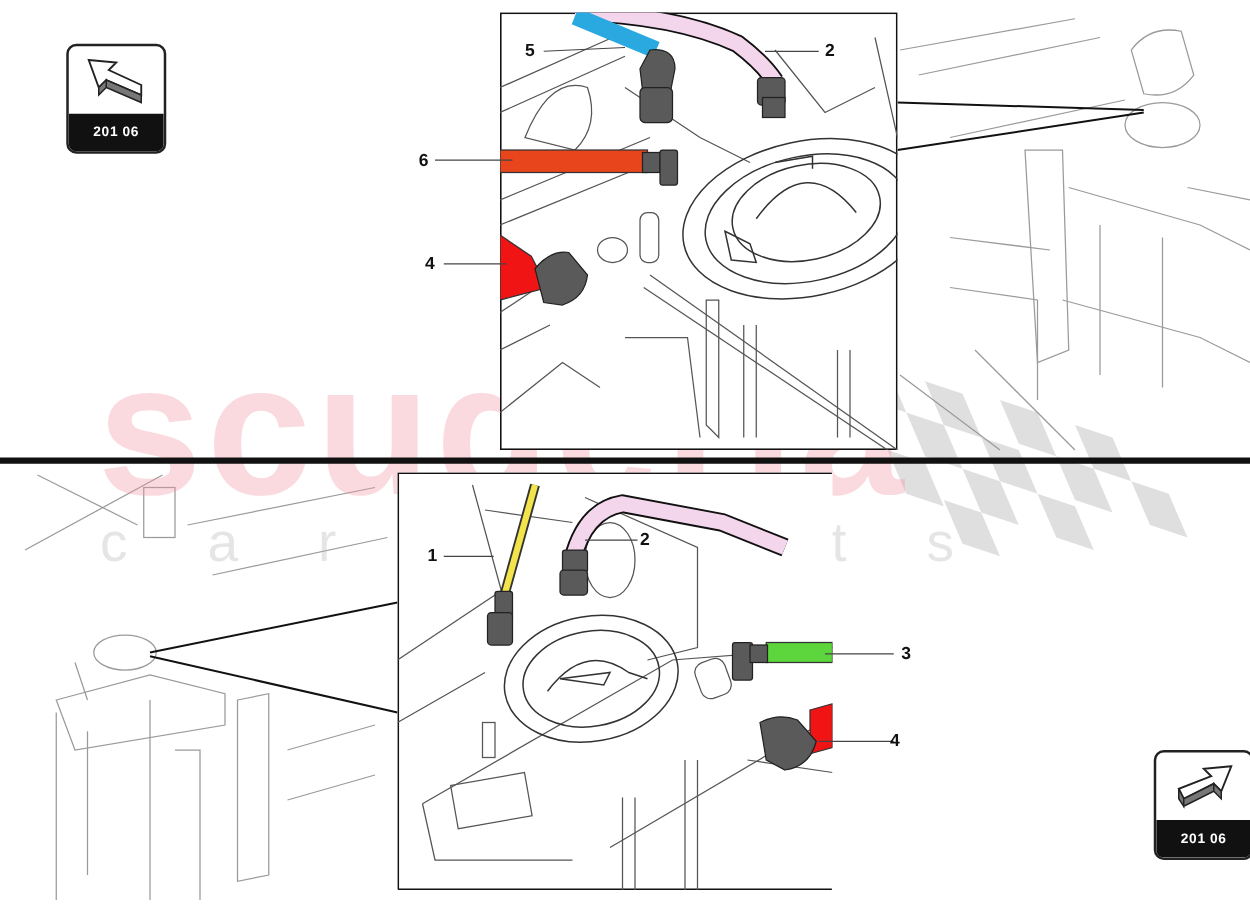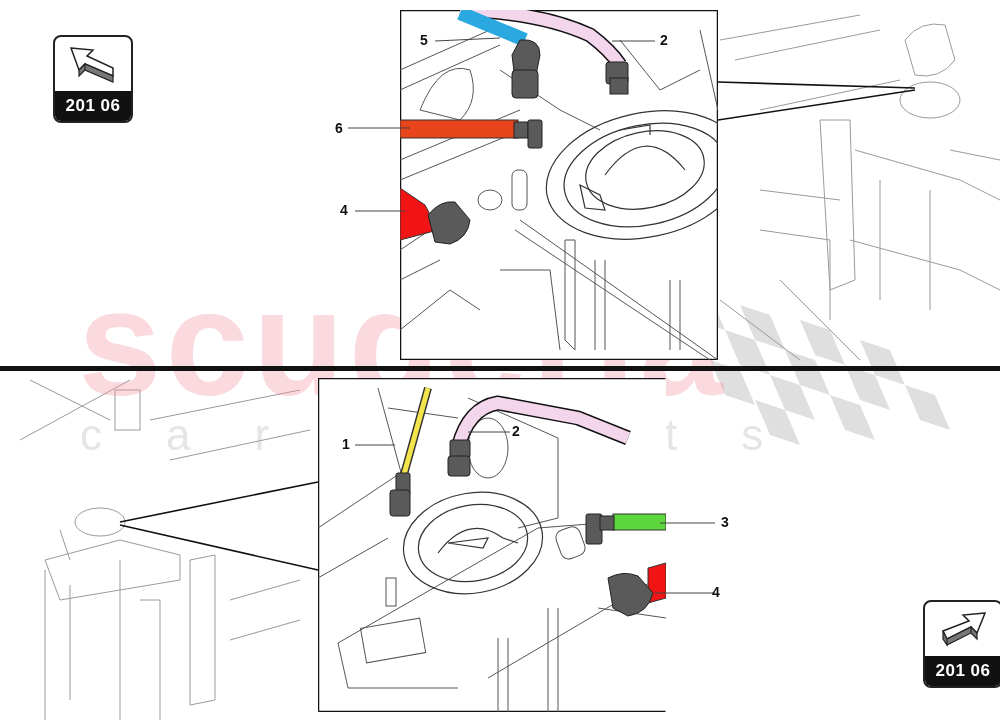--- a/index.html
+++ b/index.html
@@ -1,20 +1,20 @@
 <!DOCTYPE html>
 <html><head>
 <meta charset="utf-8">
 <style>
   html, body { margin: 0; padding: 0; background: #ffffff; }
   body { width: 1000px; height: 727px; position: relative; overflow: hidden; font-family: "Liberation Sans", sans-serif; }
   .bg-svg { position: absolute; left: 0; top: 0; width: 1000px; height: 727px; }
   .nav-badge { position: absolute; width: 76px; background: #fff; border: 2px solid #222; border-radius: 8px; overflow: hidden; cursor: pointer; }
   .nav-badge .icon-area { height: 54px; display: flex; align-items: center; justify-content: center; }
-  .nav-badge .code { background: #111; color: #fff; font-weight: bold; font-size: 17px; text-align: center; height: 30px; line-height: 30px; letter-spacing: 0.5px; }
+  .nav-badge .code { background: #111; color: #fff; font-weight: bold; font-size: 11px; text-align: center; height: 30px; line-height: 30px; letter-spacing: 0.5px; }
   .callout { position: absolute; font-weight: bold; font-size: 14px; color: #111; }
   .watermark-main { position: absolute; left: 78px; top: 268px; font-size: 150px; font-weight: bold; color: rgba(240,150,160,0.35); letter-spacing: 4px; line-height: 1; pointer-events: none; }
   .watermark-sub { position: absolute; left: 80px; top: 410px; font-size: 44px; color: rgba(180,180,180,0.35); letter-spacing: 64px; pointer-events: none; }
   .detail-frame { position: absolute; background: #fff; }
   .divider { position: absolute; left: 0; top: 366px; width: 1000px; height: 5px; background: #111; }
 </style>
 </head>
 <body>
 
 <svg class="bg-svg" viewBox="0 0 1000 727" xmlns="http://www.w3.org/2000/svg">

